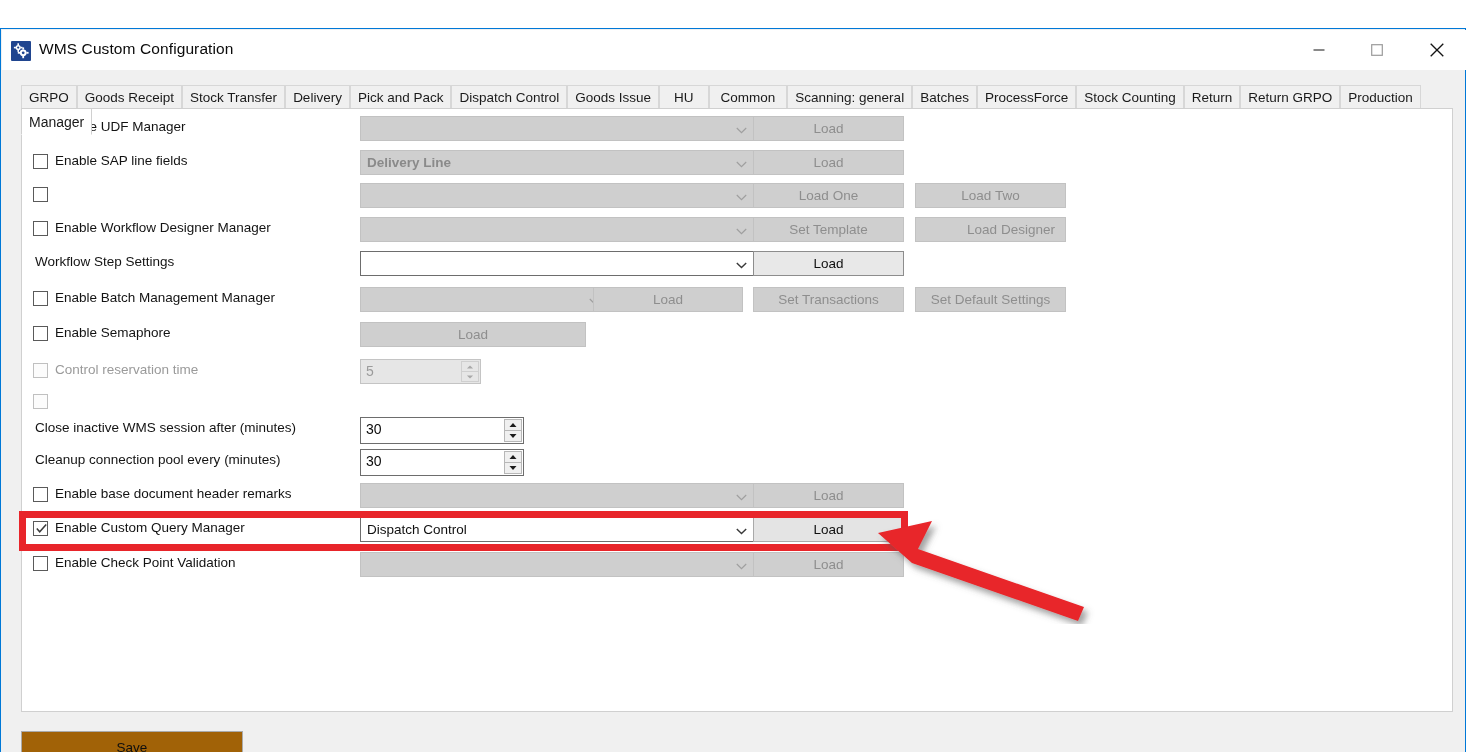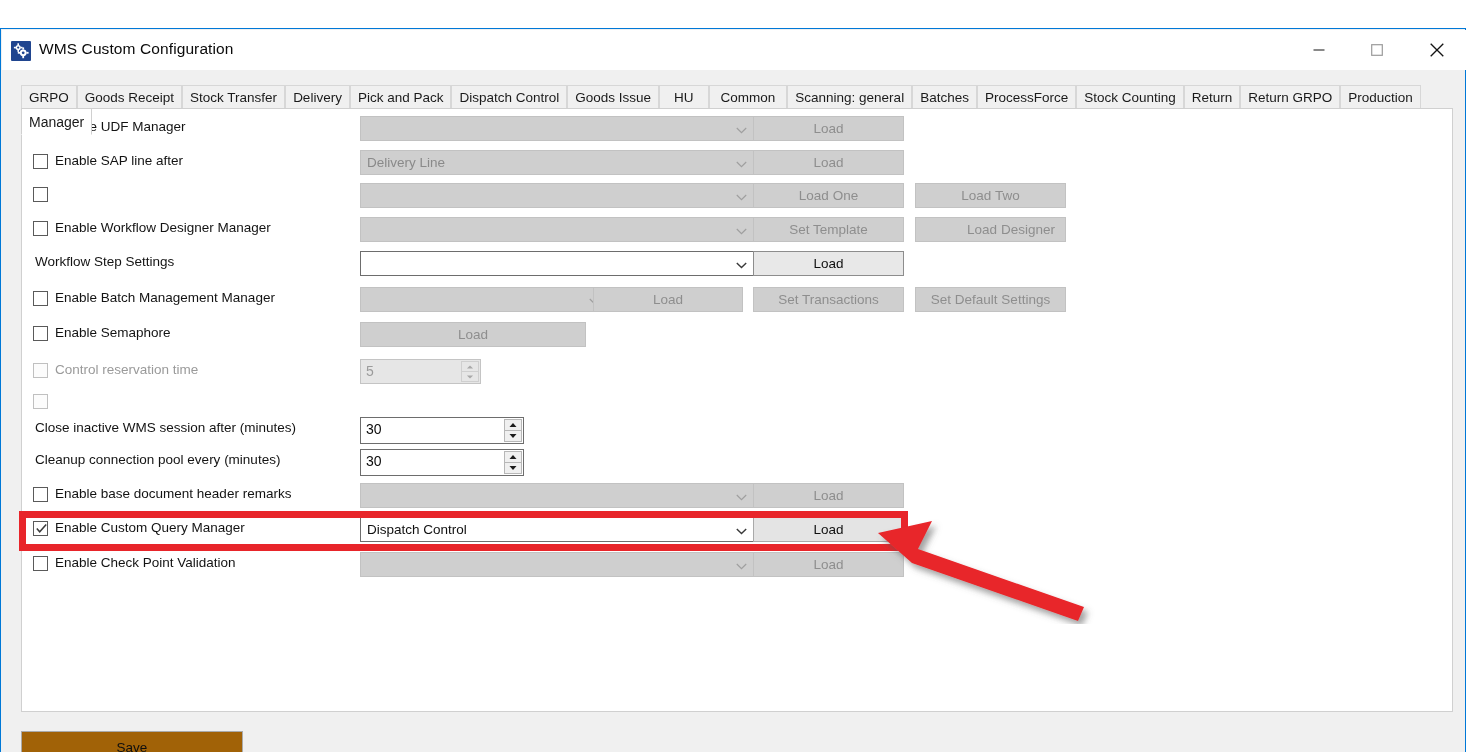--- a/index.html
+++ b/index.html
@@ -312,22 +312,22 @@
         <span class="cmbtext"></span>
         <span class="chev"><svg width="11" height="7" viewBox="0 0 11 7">
               <polyline points="0.8,1 5.5,5.6 10.2,1" fill="none" stroke="#9f9f9f" stroke-width="1.2"></polyline>
             </svg></span>
       </div>
       <div class="btn" style="left:731px; width:151px;"><span>Load</span></div>
     </div>
 
     <div class="row" style="top:41px;">
       <div class="cb"></div>
-      <div class="lbl indent">Enable SAP line after</div>
-      <div class="combo" style="left:338px; width:394px;">
+      <div class="lbl indent">Enable SAP line fields</div>
+      <div class="combo" style="left:338px; width:394px;font-weight:bold;">
         <span class="cmbtext">Delivery Line</span>
         <span class="chev"><svg width="11" height="7" viewBox="0 0 11 7">
               <polyline points="0.8,1 5.5,5.6 10.2,1" fill="none" stroke="#9f9f9f" stroke-width="1.2"></polyline>
             </svg></span>
       </div>
       <div class="btn" style="left:731px; width:151px;"><span>Load</span></div>
     </div>
 
     <div class="row" style="top:74px;">
       <div class="cb"></div>

